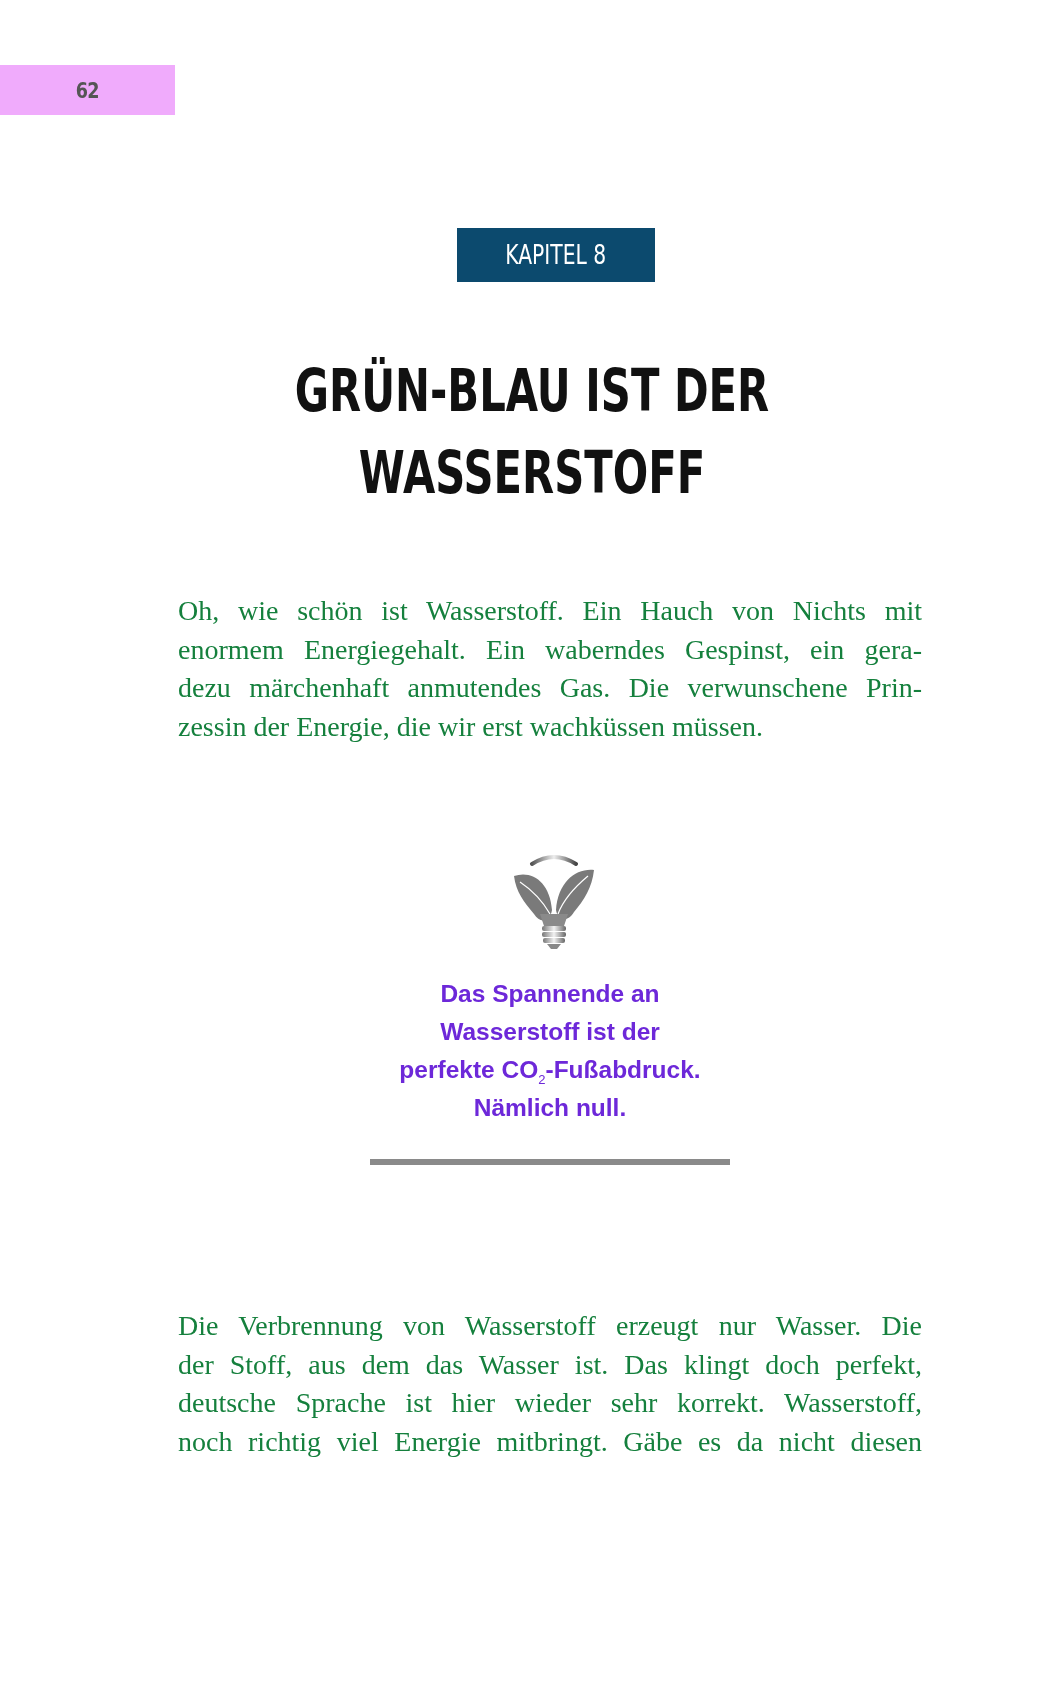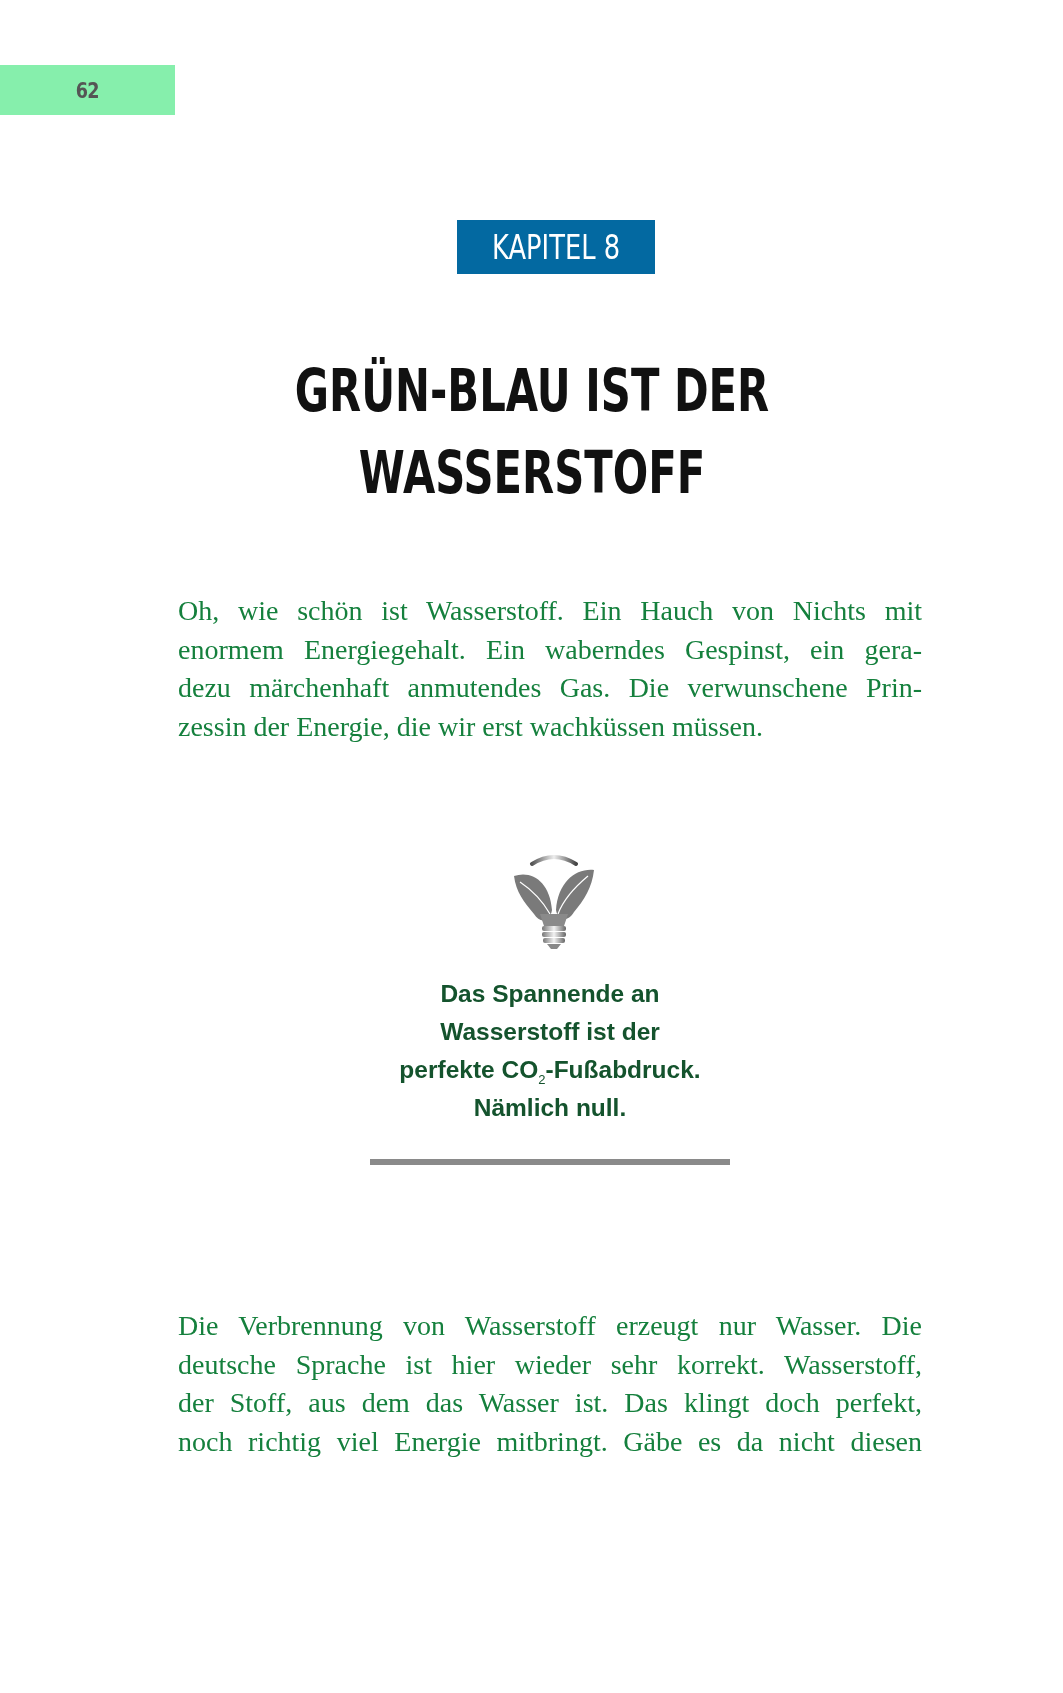--- a/index.html
+++ b/index.html
@@ -12,47 +12,47 @@
       height: 1693px;
       position: relative;
       overflow: hidden;
     }
     .page-number-tab {
       position: absolute;
       left: 0;
       top: 65px;
       width: 175px;
       height: 50px;
-      background: #86efac;
+      background: #f0abfc;
       display: flex;
       align-items: center;
       justify-content: center;
     }
     .page-number {
       font-family: "DejaVu Sans", sans-serif;
       font-weight: bold;
       font-size: 22px;
       color: #555555;
       letter-spacing: -1px;
       transform: scaleX(0.8);
       display: inline-block;
     }
     .chapter-label {
       position: absolute;
       left: 457px;
-      top: 220px;
+      top: 228px;
       width: 198px;
       height: 54px;
-      background: #0369a1;
+      background: #0c4a6e;
       color: #ffffff;
       display: flex;
       align-items: center;
       justify-content: center;
       font-family: "DejaVu Sans", sans-serif;
-      font-size: 33px;
+      font-size: 26px;
       letter-spacing: 0px;
     }
     .chapter-label span {
       display: inline-block;
       transform: scaleX(0.78);
       white-space: nowrap;
     }
     .chapter-title {
       position: absolute;
       left: 0;
@@ -103,21 +103,21 @@
     .callout-text {
       position: absolute;
       left: 330px;
       top: 975px;
       width: 440px;
       text-align: center;
       font-family: "Liberation Sans", "DejaVu Sans", sans-serif;
       font-weight: bold;
       font-size: 24.5px;
       line-height: 38px;
-      color: #14532d;
+      color: #6d28d9;
     }
     .callout-text sub {
       font-weight: normal;
       font-size: 13px;
       vertical-align: -6px;
       line-height: 0;
     }
     .callout-rule {
       position: absolute;
       left: 370px;
@@ -186,16 +186,16 @@
   <div>Das Spannende an</div>
   <div>Wasserstoff ist der</div>
   <div><span>perfekte CO</span><sub>2</sub><span>-Fußabdruck.</span></div>
   <div>Nämlich null.</div>
 </div>
 
 <div class="callout-rule"></div>
 
 <div class="body-para second-para">
   <span class="ln">Die Verbrennung von Wasserstoff erzeugt nur Wasser. Die</span>
+  <span class="ln">der Stoff, aus dem das Wasser ist. Das klingt doch perfekt,</span>
   <span class="ln">deutsche Sprache ist hier wieder sehr korrekt. Wasserstoff,</span>
-  <span class="ln">der Stoff, aus dem das Wasser ist. Das klingt doch perfekt,</span>
   <span class="ln">noch richtig viel Energie mitbringt. Gäbe es da nicht diesen</span>
 </div>
 
 </body></html>

